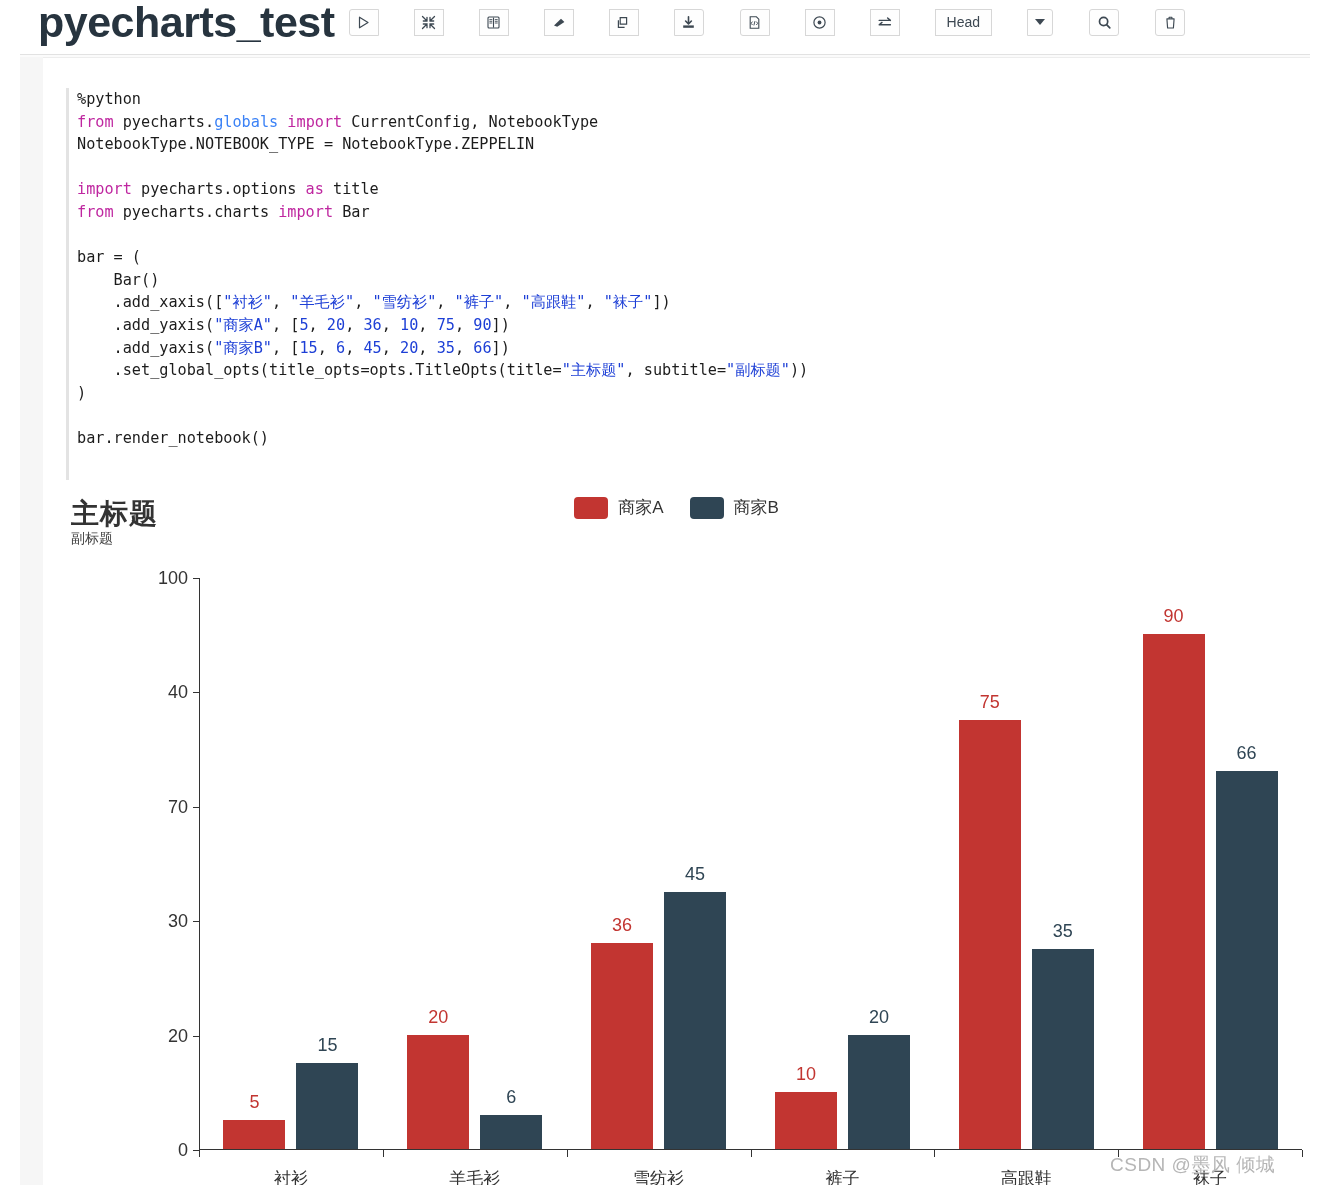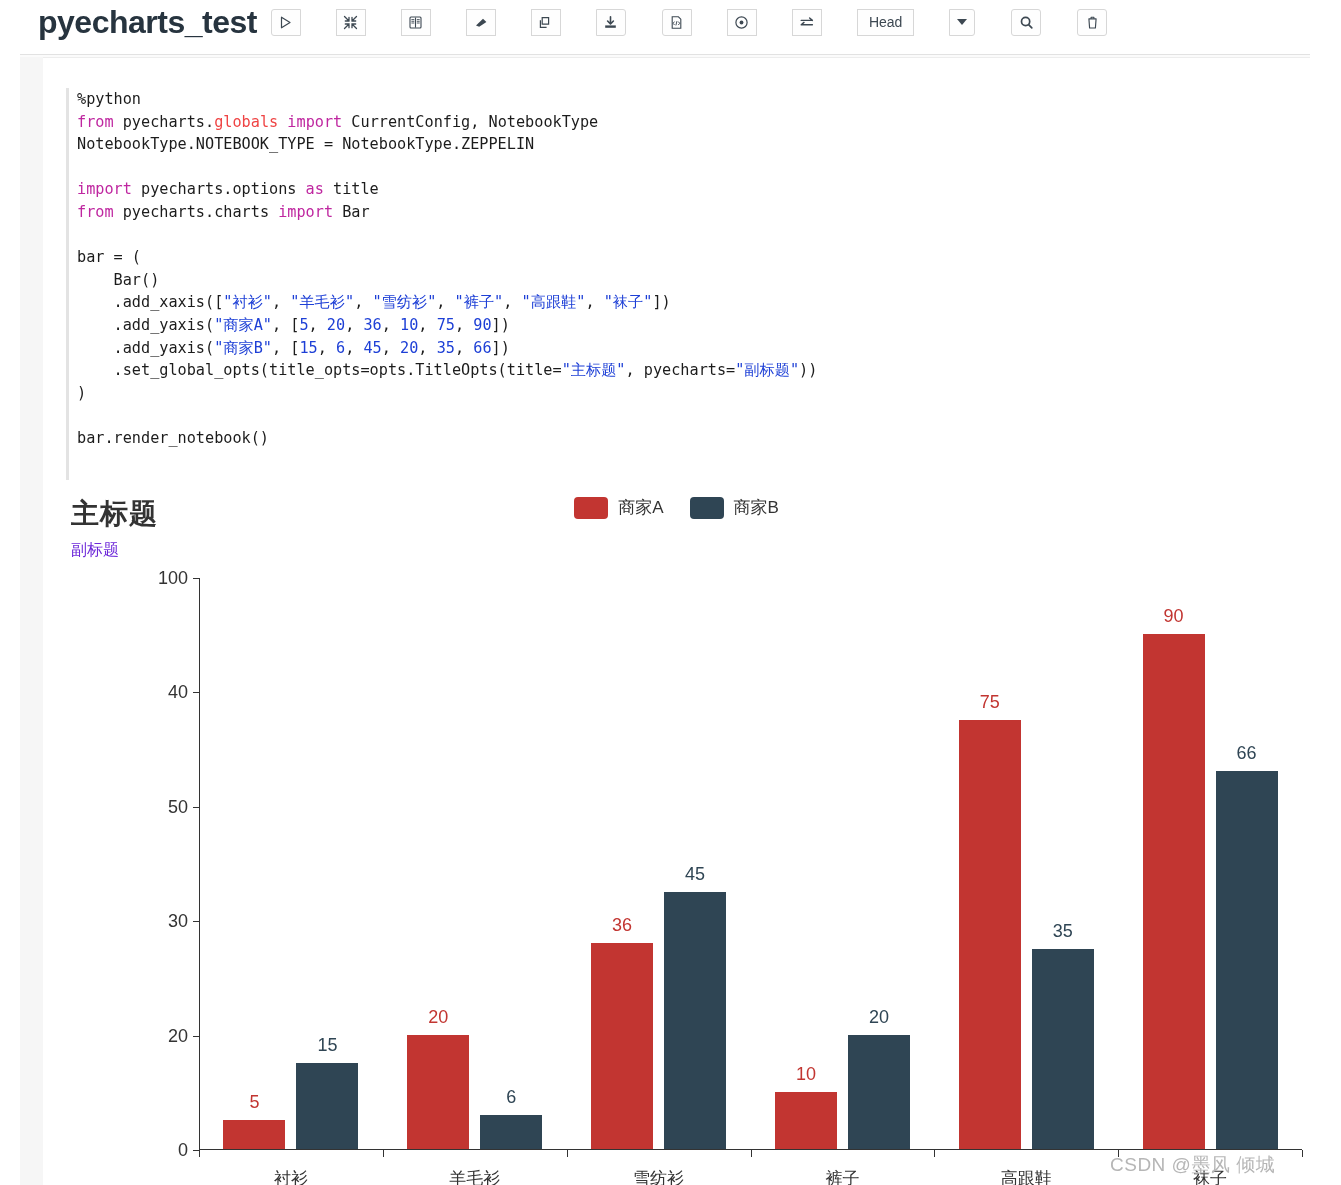--- a/index.html
+++ b/index.html
@@ -20,21 +20,21 @@
   #topbar {
     position: absolute;
     left: 0; top: 0;
     width: 1341px; height: 44px;
     display: flex;
     align-items: center;
     background: #ffffff;
   }
   #nb-title {
     margin-left: 38px;
-    font-size: 32px;
+    font-size: 43px;
     font-weight: bold;
     color: #27343f;
     letter-spacing: -0.5px;
     line-height: 1;
     white-space: nowrap;
   }
   .btn-group {
     display: flex;
     align-items: flex-end;
     margin-left: 14px;
@@ -123,44 +123,44 @@
     margin: 0;
     padding: 0 0 0 11px;
     font-family: "DejaVu Sans Mono", "Liberation Mono", monospace;
     font-size: 15.2px;
     line-height: 22.6px;
     color: #1c1c1c;
     white-space: pre;
     tab-size: 4;
   }
   .kw  { color: #bf27a0; }
-  .mod { color: #ef4444; }
+  .mod { color: #3b82f6; }
   .str { color: #1d3fd6; }
   .num { color: #1d3fd6; }
 
   
   #chart {
     position: absolute;
     left: 43px; top: 480px;
     width: 1267px; height: 705px;
     background: #ffffff;
   }
   #chart-title {
     position: absolute;
     left: 28px; top: 15px;
     font-size: 28px;
     font-weight: bold;
     color: #333333;
     letter-spacing: 1px;
   }
   #chart-subtitle {
     position: absolute;
-    left: 28px; top: 60px;
-    font-size: 16px;
-    color: #6d28d9;
+    left: 28px; top: 50px;
+    font-size: 14px;
+    color: #404040;
   }
   #legend {
     position: absolute;
     left: 0; top: 16px;
     width: 1267px;
     display: flex;
     justify-content: center;
     align-items: flex-start;
     gap: 26px;
   }
@@ -382,21 +382,21 @@
 <span>NotebookType.NOTEBOOK_TYPE = NotebookType.ZEPPELIN</span>
 
 <span class="kw">import</span><span> pyecharts.options </span><span class="kw">as</span><span> title</span>
 <span class="kw">from</span><span> pyecharts.charts </span><span class="kw">import</span><span> Bar</span>
 
 <span>bar = (</span>
 <span>    Bar()</span>
 <span>    .add_xaxis([</span><span class="str">"衬衫"</span><span>, </span><span class="str">"羊毛衫"</span><span>, </span><span class="str">"雪纺衫"</span><span>, </span><span class="str">"裤子"</span><span>, </span><span class="str">"高跟鞋"</span><span>, </span><span class="str">"袜子"</span><span>])</span>
 <span>    .add_yaxis(</span><span class="str">"商家A"</span><span>, [</span><span class="num">5</span><span>, </span><span class="num">20</span><span>, </span><span class="num">36</span><span>, </span><span class="num">10</span><span>, </span><span class="num">75</span><span>, </span><span class="num">90</span><span>])</span>
 <span>    .add_yaxis(</span><span class="str">"商家B"</span><span>, [</span><span class="num">15</span><span>, </span><span class="num">6</span><span>, </span><span class="num">45</span><span>, </span><span class="num">20</span><span>, </span><span class="num">35</span><span>, </span><span class="num">66</span><span>])</span>
-<span>    .set_global_opts(title_opts=opts.TitleOpts(title=</span><span class="str">"主标题"</span><span>, pyecharts=</span><span class="str">"副标题"</span><span>))</span>
+<span>    .set_global_opts(title_opts=opts.TitleOpts(title=</span><span class="str">"主标题"</span><span>, subtitle=</span><span class="str">"副标题"</span><span>))</span>
 <span>)</span>
 
 <span>bar.render_notebook()</span></pre>
   </div>
 
   <div id="chart">
 
     <div id="chart-title">主标题</div>
     <div id="chart-subtitle">副标题</div>
 
@@ -421,21 +421,21 @@
         <div class="ytick-wrap" style="bottom: 114.4px;">
           <div class="ytick"></div>
           <div class="ytick-label">20</div>
         </div>
         <div class="ytick-wrap" style="bottom: 228.8px;">
           <div class="ytick"></div>
           <div class="ytick-label">30</div>
         </div>
         <div class="ytick-wrap" style="bottom: 343.2px;">
           <div class="ytick"></div>
-          <div class="ytick-label">50</div>
+          <div class="ytick-label">70</div>
         </div>
         <div class="ytick-wrap" style="bottom: 457.6px;">
           <div class="ytick"></div>
           <div class="ytick-label">40</div>
         </div>
         <div class="ytick-wrap" style="bottom: 572px;">
           <div class="ytick"></div>
           <div class="ytick-label">100</div>
         </div>
         <div class="xtick" style="left: 0px;"></div>

